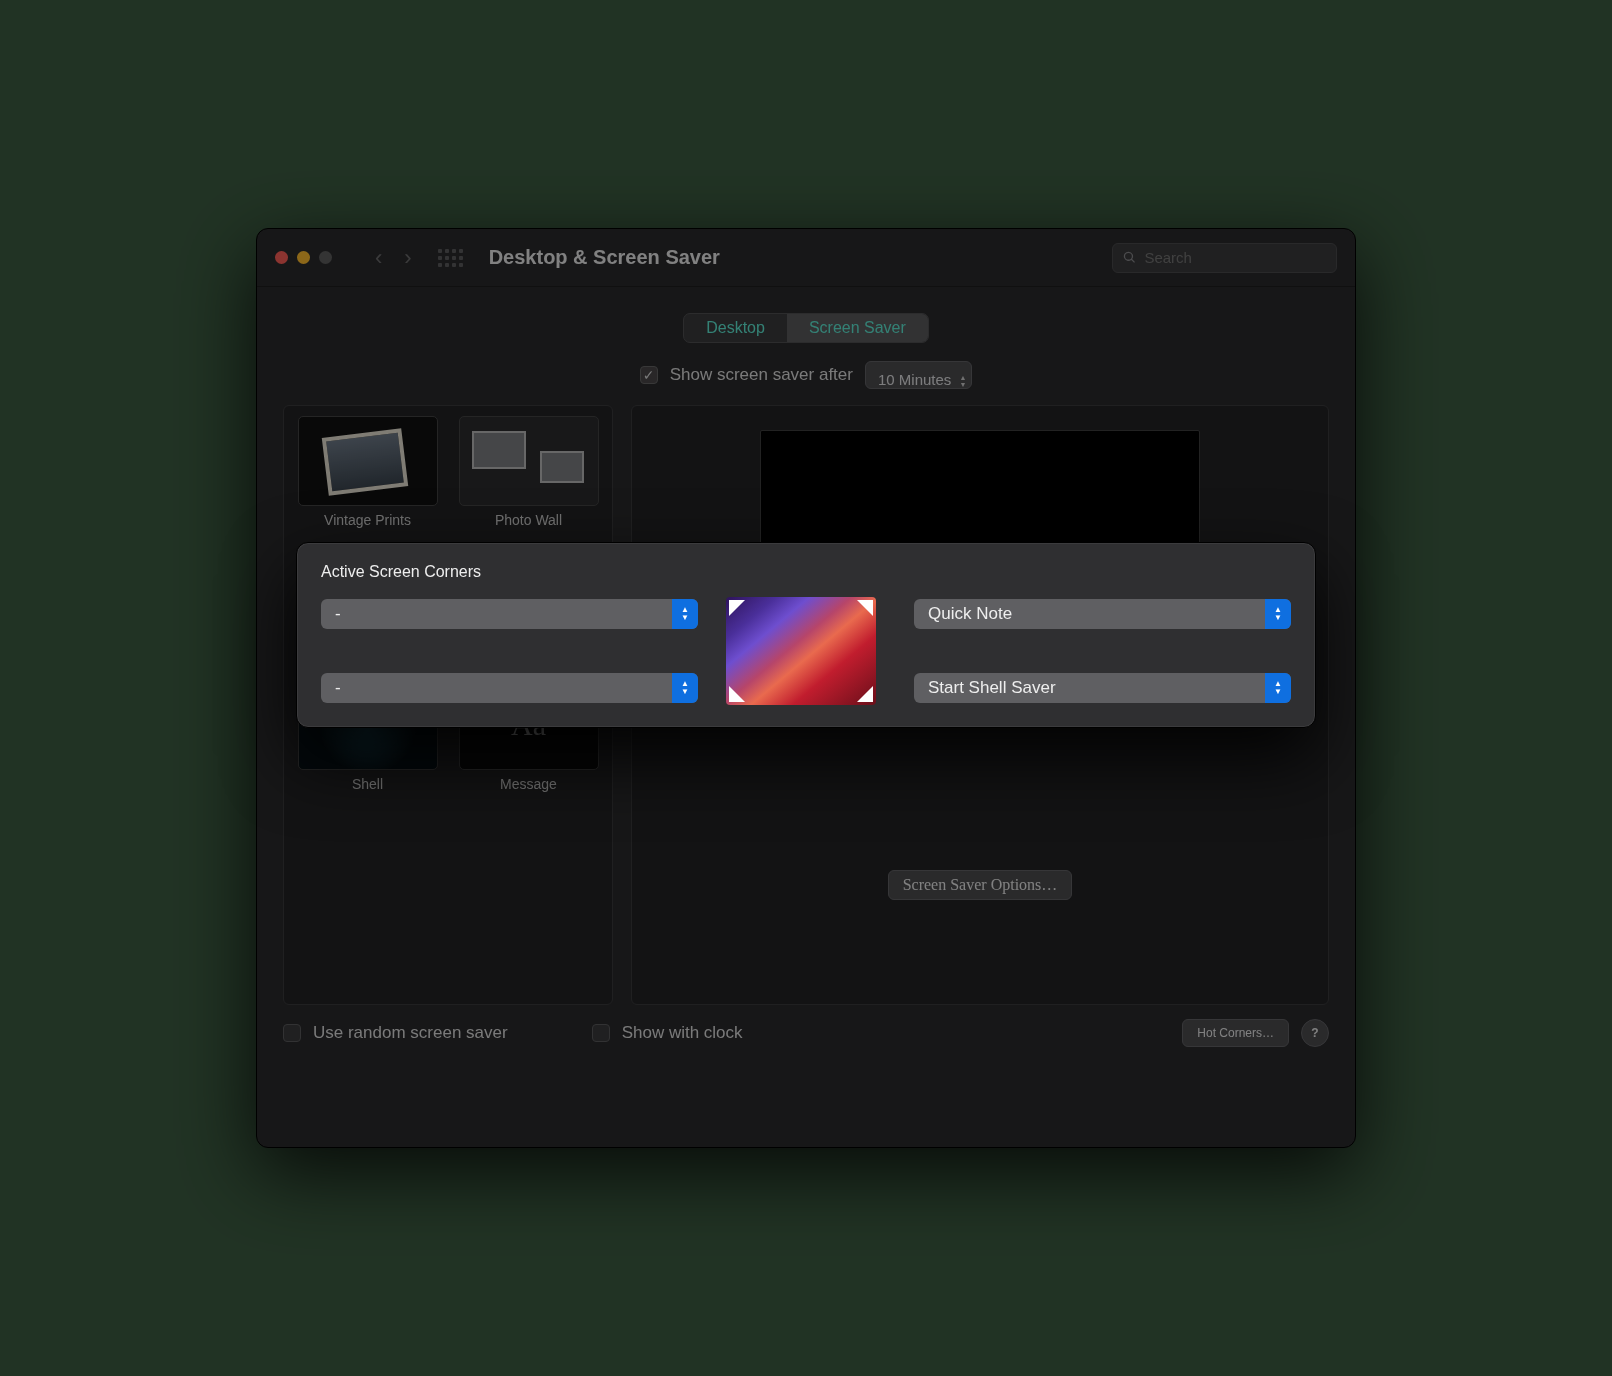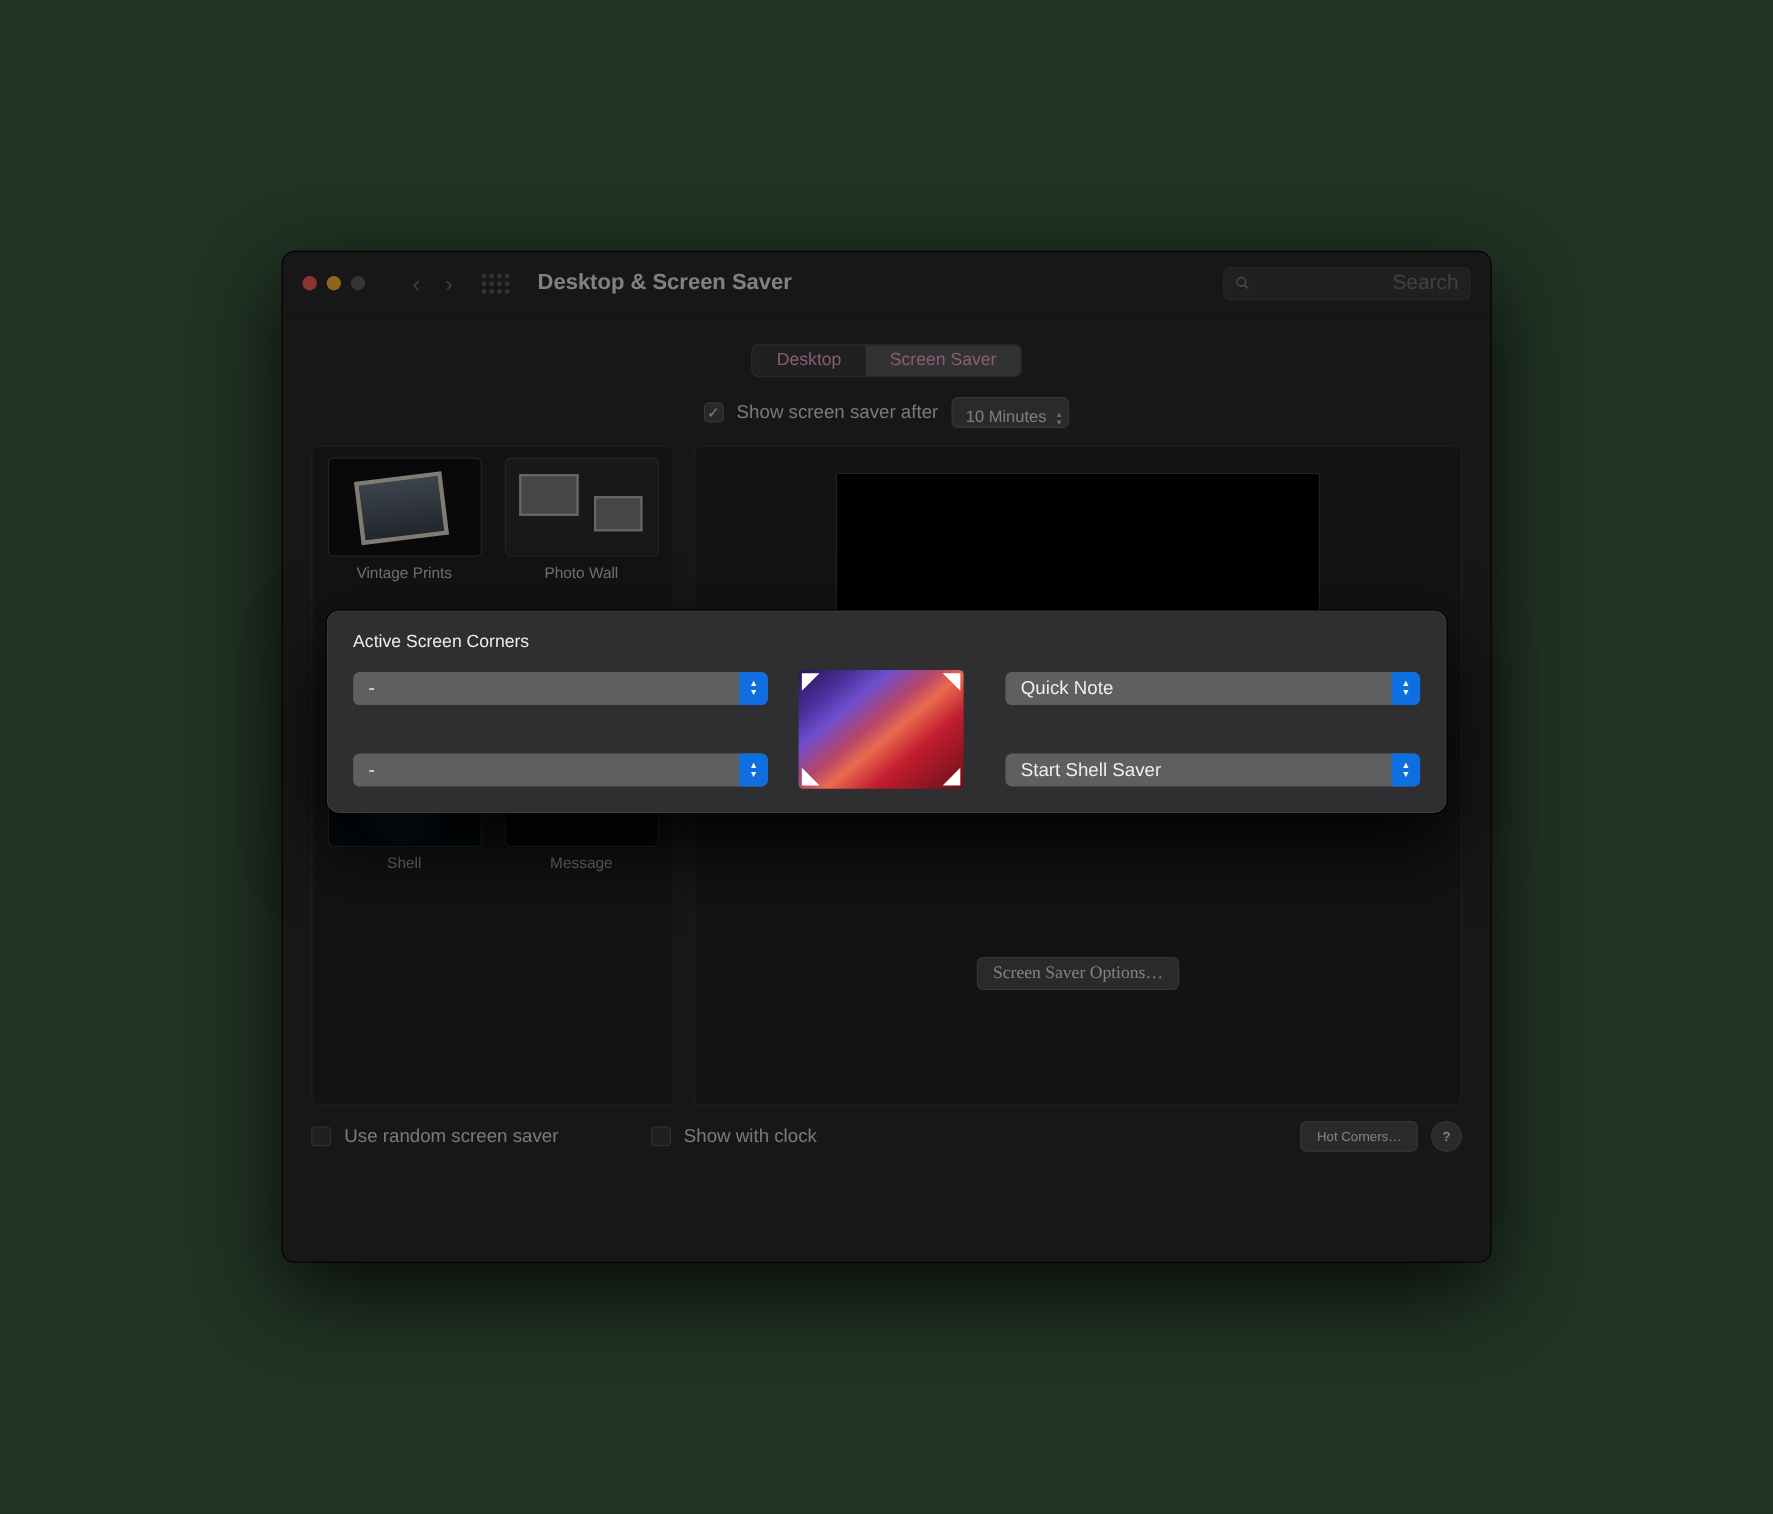--- a/index.html
+++ b/index.html
@@ -60,37 +60,37 @@
     margin-left: auto;
     display: flex; align-items: center;
     gap: 8px;
     background: #3a3a3c; border-radius: 6px;
     height: 30px; width: 225px; padding: 0 10px;
     color: #8a8a8d; font-size: 15px;
     border: 1px solid #4a4a4c;
   }
   .search svg { width: 15px; height: 15px; fill: #8a8a8d; }
   .search input {
-    background: transparent; border: 0; color: #ddd; font-size: 19px;
-    outline: none; width: 100%; text-align: right;
+    background: transparent; border: 0; color: #ddd; font-size: 15px;
+    outline: none; width: 100%;
   }
 
   .body {
     padding: 22px 26px 18px;
   }
 
   .segmented {
     display: flex; justify-content: center; margin-top: 4px; margin-bottom: 18px;
   }
   .segmented .wrap {
     background: #3a3a3c; border: 1px solid #505052; border-radius: 7px;
     display: flex; overflow: hidden;
   }
   .segmented .seg {
-    padding: 5px 22px; font-size: 16px; color: #f9a8d4;
+    padding: 5px 22px; font-size: 16px; color: #5eead4;
   }
   .segmented .seg.active { background: #5a5a5d; }
 
   .afterrow {
     display: flex; align-items: center; justify-content: center; gap: 12px;
     margin-bottom: 16px;
     color: #ddd; font-size: 17px;
   }
   .cb {
     width: 18px; height: 18px; border-radius: 4px; background: #4a4749;
@@ -165,21 +165,21 @@
     width: 28px; height: 28px; border-radius: 50%;
     display: flex; align-items: center; justify-content: center;
     font-weight: 600;
   }
 
   
   .stage { position: relative; }
   .sheet {
     position: absolute;
     left: 50%; transform: translateX(-50%);
-    top: 326px;
+    top: 314px;
     width: 1020px;
     background: #2f2f31;
     border-radius: 12px;
     box-shadow: 0 30px 70px rgba(0,0,0,0.9), 0 0 0 1px rgba(255,255,255,0.06) inset;
     padding: 20px 24px 22px;
     border: 1px solid #000;
   }
   .sheet-title { font-size: 16px; color: #eee; font-weight: 500; margin-bottom: 16px; }
   .corners {
     display: grid;

